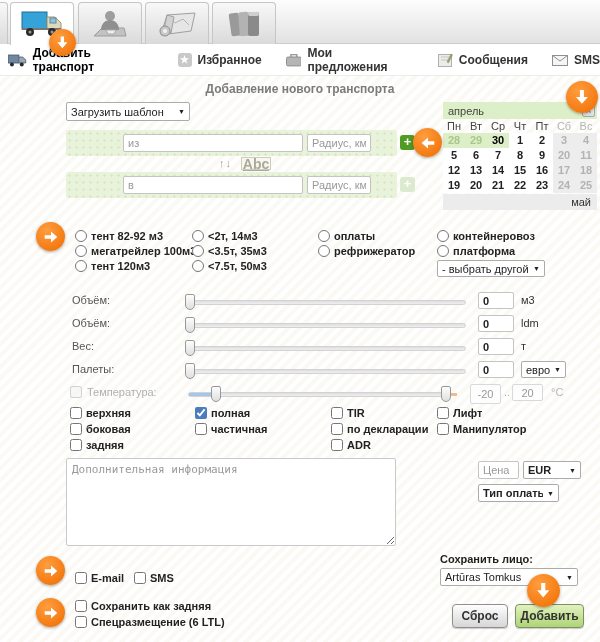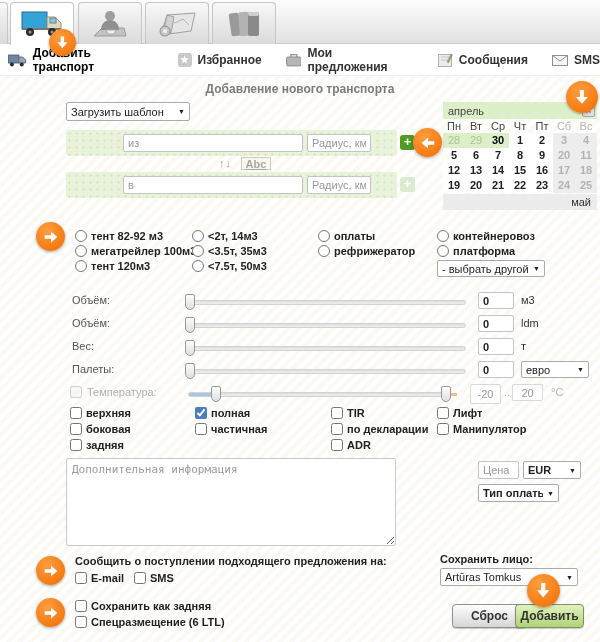--- a/index.html
+++ b/index.html
@@ -53,36 +53,36 @@
   .fsel .farr { font-size:7px; color:#222; margin-left:4px; }
 
   .gbar { position:absolute; background-color:#e9f2da;
           background-image:radial-gradient(#d8e9c1 1px, rgba(0,0,0,0) 1.2px);
           background-size:7px 7px; border-radius:3px; height:26px; width:331px; left:66px; }
   .plus { position:absolute; width:15px; height:15px; background:#4f9b24; border-radius:3px;
           color:#fff; font-weight:bold; font-size:13px; line-height:14px; text-align:center; cursor:pointer; }
   .plus.faded { background:#dcead0; }
   .swap { position:absolute; font-size:11px; font-weight:bold; color:#a8a089; letter-spacing:1px; cursor:pointer; }
   .abc { position:absolute; width:30px; height:13px; background:#f7f7ef; border:1px solid #ccccc0;
-         color:#a9a99b; font-size:11px; font-weight:bold; text-align:center; line-height:12px; cursor:pointer;text-decoration:underline; }
+         color:#a9a99b; font-size:14px; font-weight:bold; text-align:center; line-height:12px; cursor:pointer;text-decoration:underline; }
 
   
   .cal { position:absolute; left:443px; top:26px; width:154px; font-size:11px; z-index:3; }
   .cal-h { height:17px; background:#ddefc8; display:flex; align-items:center; padding:0 2px 0 5px; }
   .cal-m { flex:1; color:#444; }
   .cal-x { width:13px; height:13px; background:linear-gradient(#fcfcfc,#dcdcdc); border:1px solid #a8a8a8;
            border-radius:2px; color:#8a8a8a; font-size:10px; line-height:11px; text-align:center;
            font-weight:bold; cursor:pointer; }
   .cal-days { display:grid; grid-template-columns:repeat(7,22px); height:14px; }
   .ch { text-align:center; color:#444; line-height:14px; }
   .ch.wkd { color:#b5b5b5; }
   .cal-grid { display:grid; grid-template-columns:repeat(7,22px); grid-auto-rows:15px; }
   .cd { text-align:center; line-height:15px; font-weight:bold; color:#222; background:#fff; cursor:pointer; }
   .cd.we { color:#b3b3b3; background:#ededed; }
-  .cd.adj { background:#ddefc8; color:#a9c68c; font-weight:normal; }
+  .cd.adj { background:#ddefc8; color:#a9c68c; font-weight:bold; }
   .cd.sel { background:#ddefc8; color:#000; }
   .cal-f { height:16px; background:#ececec; margin-top:1px; text-align:right; padding-right:6px;
            line-height:16px; color:#333; }
   .cal-f span { cursor:pointer; }
 
   
   .opt { position:absolute; display:flex; align-items:center; gap:4px; height:14px; }
   .opt input { width:12px; height:12px; margin:0; accent-color:#4a7dbd; }
   .opt label { font-weight:bold; color:#222; font-size:11px; white-space:nowrap; }
 
@@ -376,21 +376,21 @@
       <input class="txt val sval" value="0" style="">
       <span class="sunit">т</span>
     </div>
 
     <div class="srow" style="top:285px">
       <span class="slabel">Палеты:</span>
       <div class="track">
           <div class="handle" style="left:-4px"></div>
         </div>
       <input class="txt val sval" value="0" style="">
-      <div class="fsel" style="left:521px;top:0;width:68px;height:17px">
+      <div class="fsel" style="left:521px;top:0;width:45px;height:17px">
         <span class="ftext">евро</span>
         <span class="farr">▼</span>
       </div>
     </div>
 
     <div class="srow" style="top:308px">
       <input type="checkbox" class="tcheck" disabled="" style="">
       <span class="slabel dim" style="left:87px">Температура:</span>
       <div class="track temp">
         <div class="seg-blue"></div>
@@ -458,21 +458,20 @@
     <div class="fsel" style="left:478px;top:408px;width:81px;height:18px;font-weight:bold">
       <span class="ftext">Тип оплаты</span>
       <span class="farr">▼</span>
     </div>
 
     <div class="obadge right" style="left:36px;top:480px;width:29px;height:29px">
       <svg viewBox="0 0 20 20">
           <path d="M8 3h4v7h4l-6 7-6-7h4z" fill="#fff"></path>
         </svg>
     </div>
-    <span class="flabel" style="left:75px;top:479px">Сообщить о поступлении подходящего предложения на:</span>
     <div class="opt" style="left:75px;top:495px">
         <input type="checkbox" style="">
         <label>E-mail</label>
       </div>
     <div class="opt" style="left:134px;top:495px">
         <input type="checkbox" style="">
         <label>SMS</label>
       </div>
 
     <span class="flabel" style="left:440px;top:477px">Сохранить лицо:</span>
@@ -493,17 +492,17 @@
     </div>
     <div class="opt" style="left:75px;top:523px">
         <input type="checkbox" style="">
         <label>Сохранить как задняя</label>
       </div>
     <div class="opt" style="left:75px;top:539px">
         <input type="checkbox" style="">
         <label>Спецразмещение (6 LTL)</label>
       </div>
 
-    <div class="btn gray" style="left:452px;top:528px;width:75px;height:24px">Сброс</div>
+    <div class="btn gray" style="left:452px;top:528px;width:56px;height:24px">Сброс</div>
     <div class="btn green" style="left:515px;top:528px;width:69px;height:24px">Добавить</div>
 
   </div>
 </div>
 
 </body></html>

